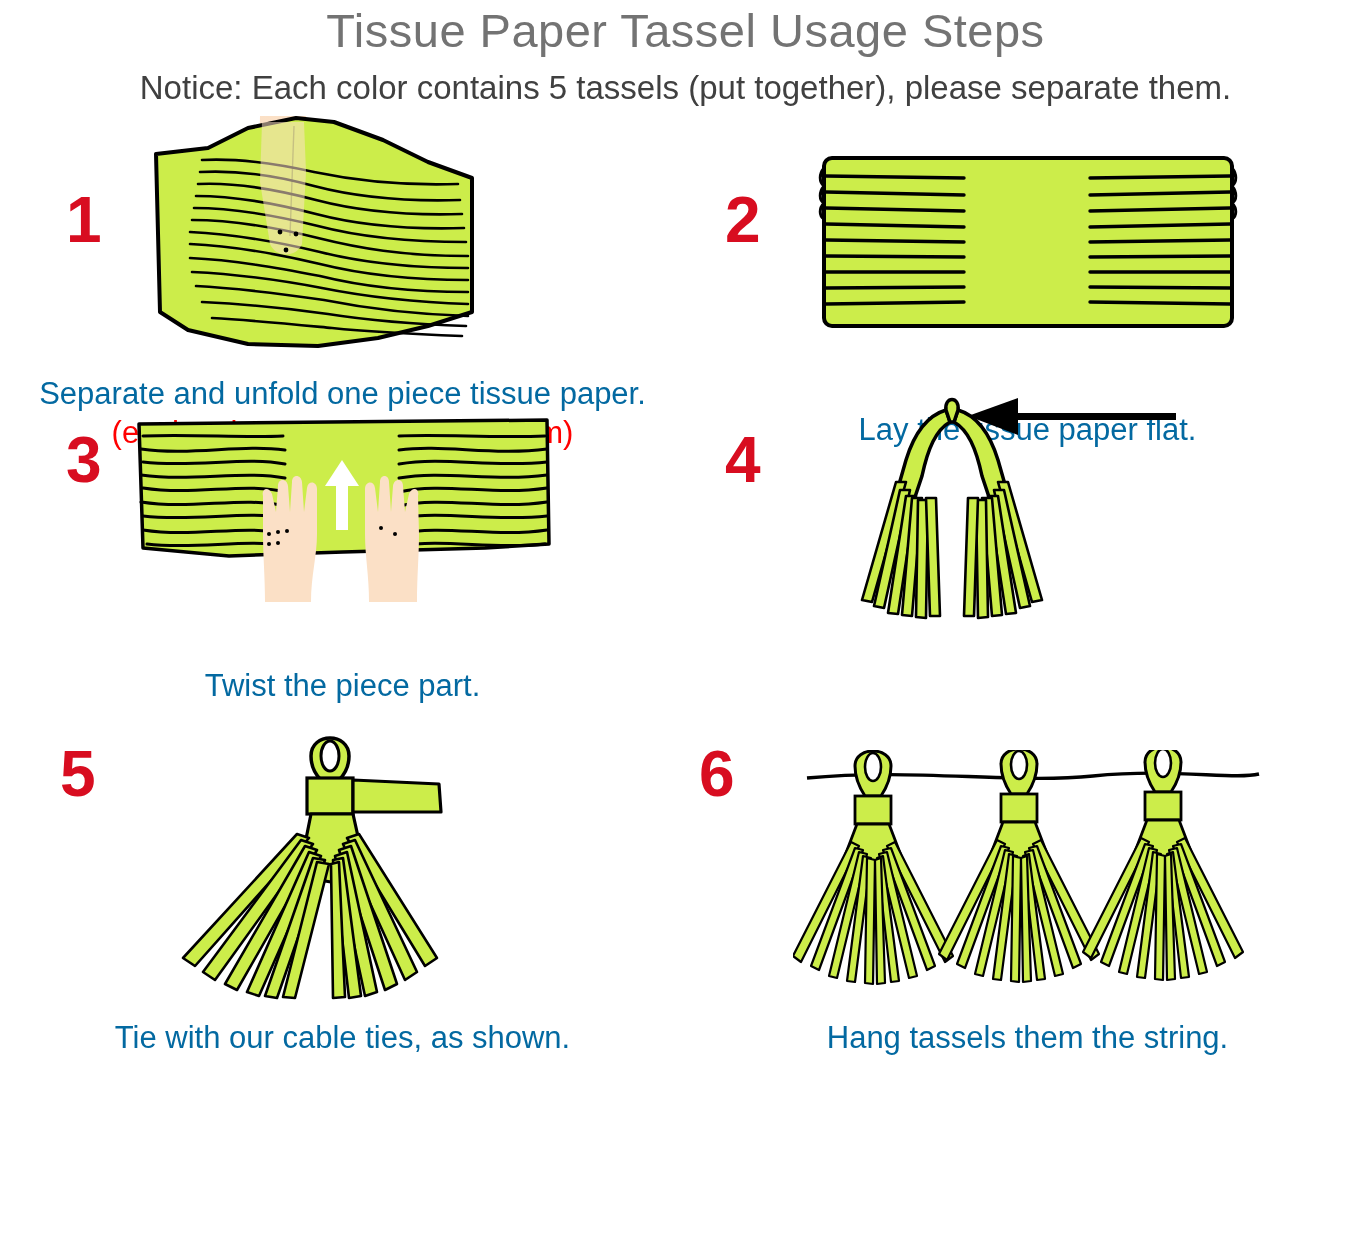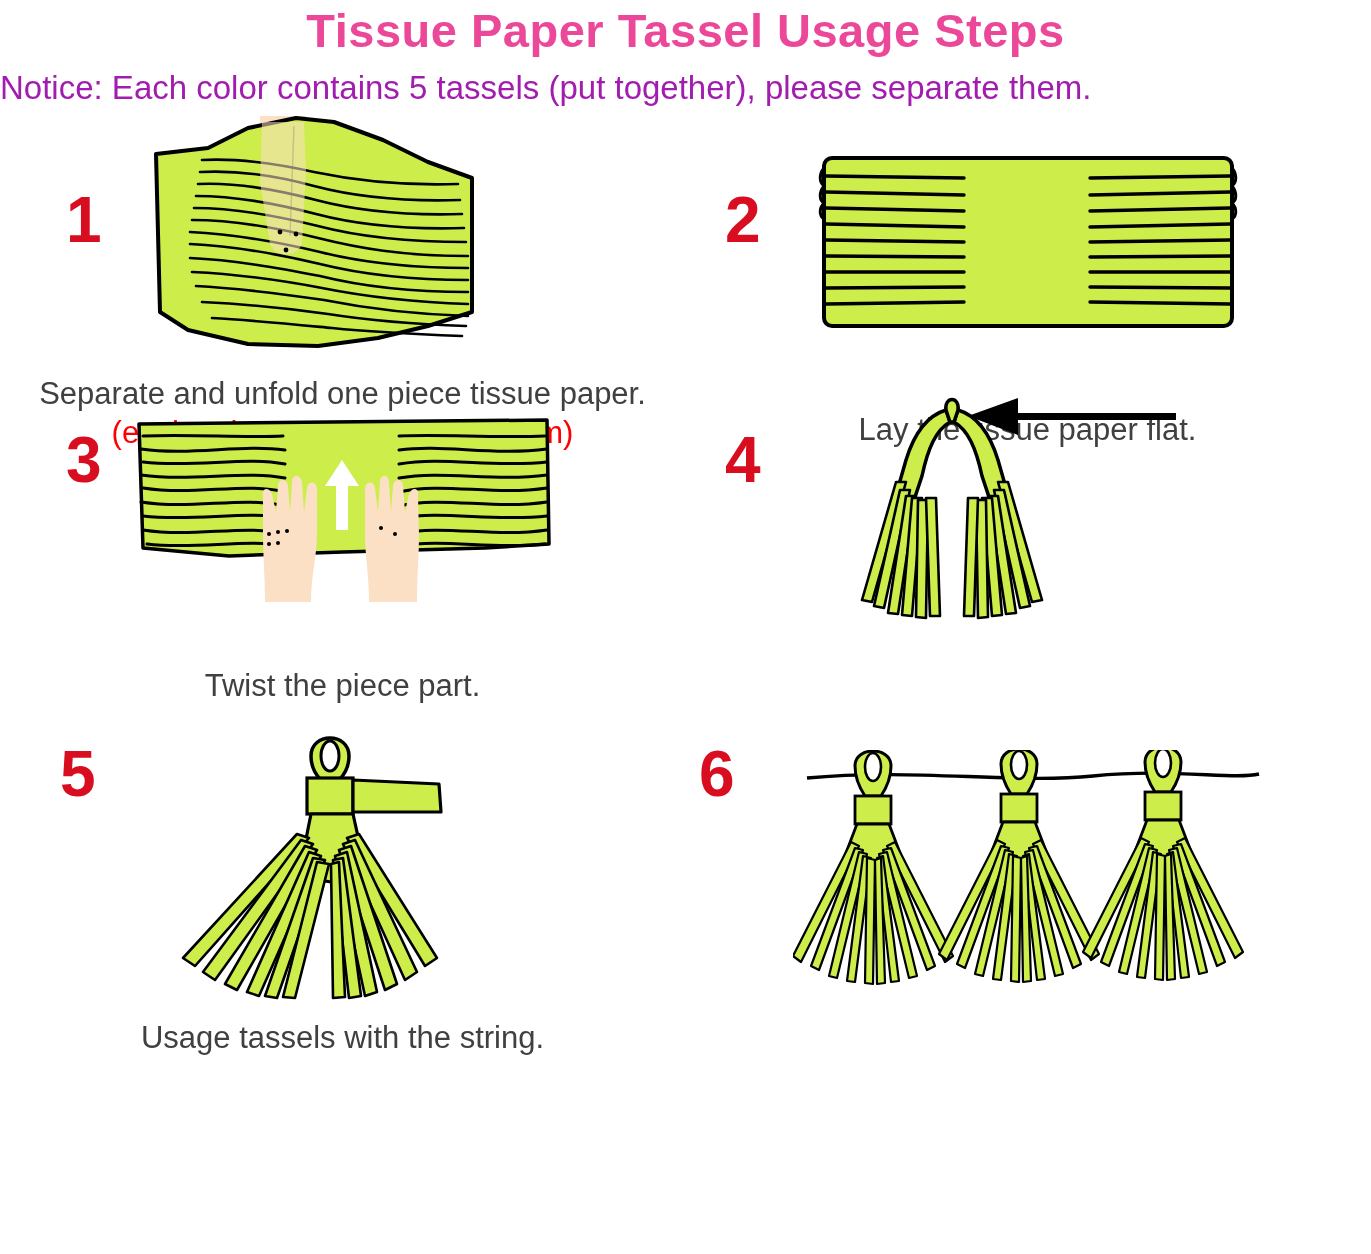--- a/index.html
+++ b/index.html
@@ -13,29 +13,30 @@
     font-family: "Liberation Sans", sans-serif;
     color: #000000;
     overflow: hidden;
     position: relative;
   }
 
   
   .title {
     text-align: center;
     font-size: 47px;
-    font-weight: bold;
+    font-weight: normal;
     letter-spacing: 0.5px;
-    color: #ec4899;
+    color: #737373;
     margin: 6px 0 0 0;
     line-height: 1.05;
   }
   .notice {
+    text-align: center;
     font-size: 33px;
-    color: #a21caf;
+    color: #404040;
     margin: 16px 0 0 0;
     line-height: 1.05;
     white-space: nowrap;
   }
 
   
   .steps {
     margin-top: 10px;
     width: 1371px;
   }
@@ -63,21 +64,21 @@
     font-size: 64px;
     font-weight: bold;
     color: #d80d20;
     line-height: 1;
     font-family: "Liberation Sans", sans-serif;
   }
 
   .caption {
     text-align: center;
     font-size: 31px;
-    color: #404040;
+    color: #0369a1;
     line-height: 1.18;
     margin-top: 2px;
   }
   .caption.sub {
     color: #ff0000;
   }
 
   
   .row1 .cell { height: 300px; }
   .row1 .figure { height: 258px; }
@@ -395,17 +396,20 @@
               <path d="M82 110 L84 234 L92 233 L88 108 Z"></path>
             </g>
           </g>
         </svg>
       </div>
     </div>
   </div>
 
   <div class="row">
     <div class="cell">
-      <div class="caption">Usage tassels with the string.</div>
+      <div class="caption">Tie with our cable ties, as shown.</div>
+    </div>
+    <div class="cell">
+      <div class="caption">Hang tassels them the string.</div>
     </div>
   </div>
 
 </div>
 
 </body></html>

